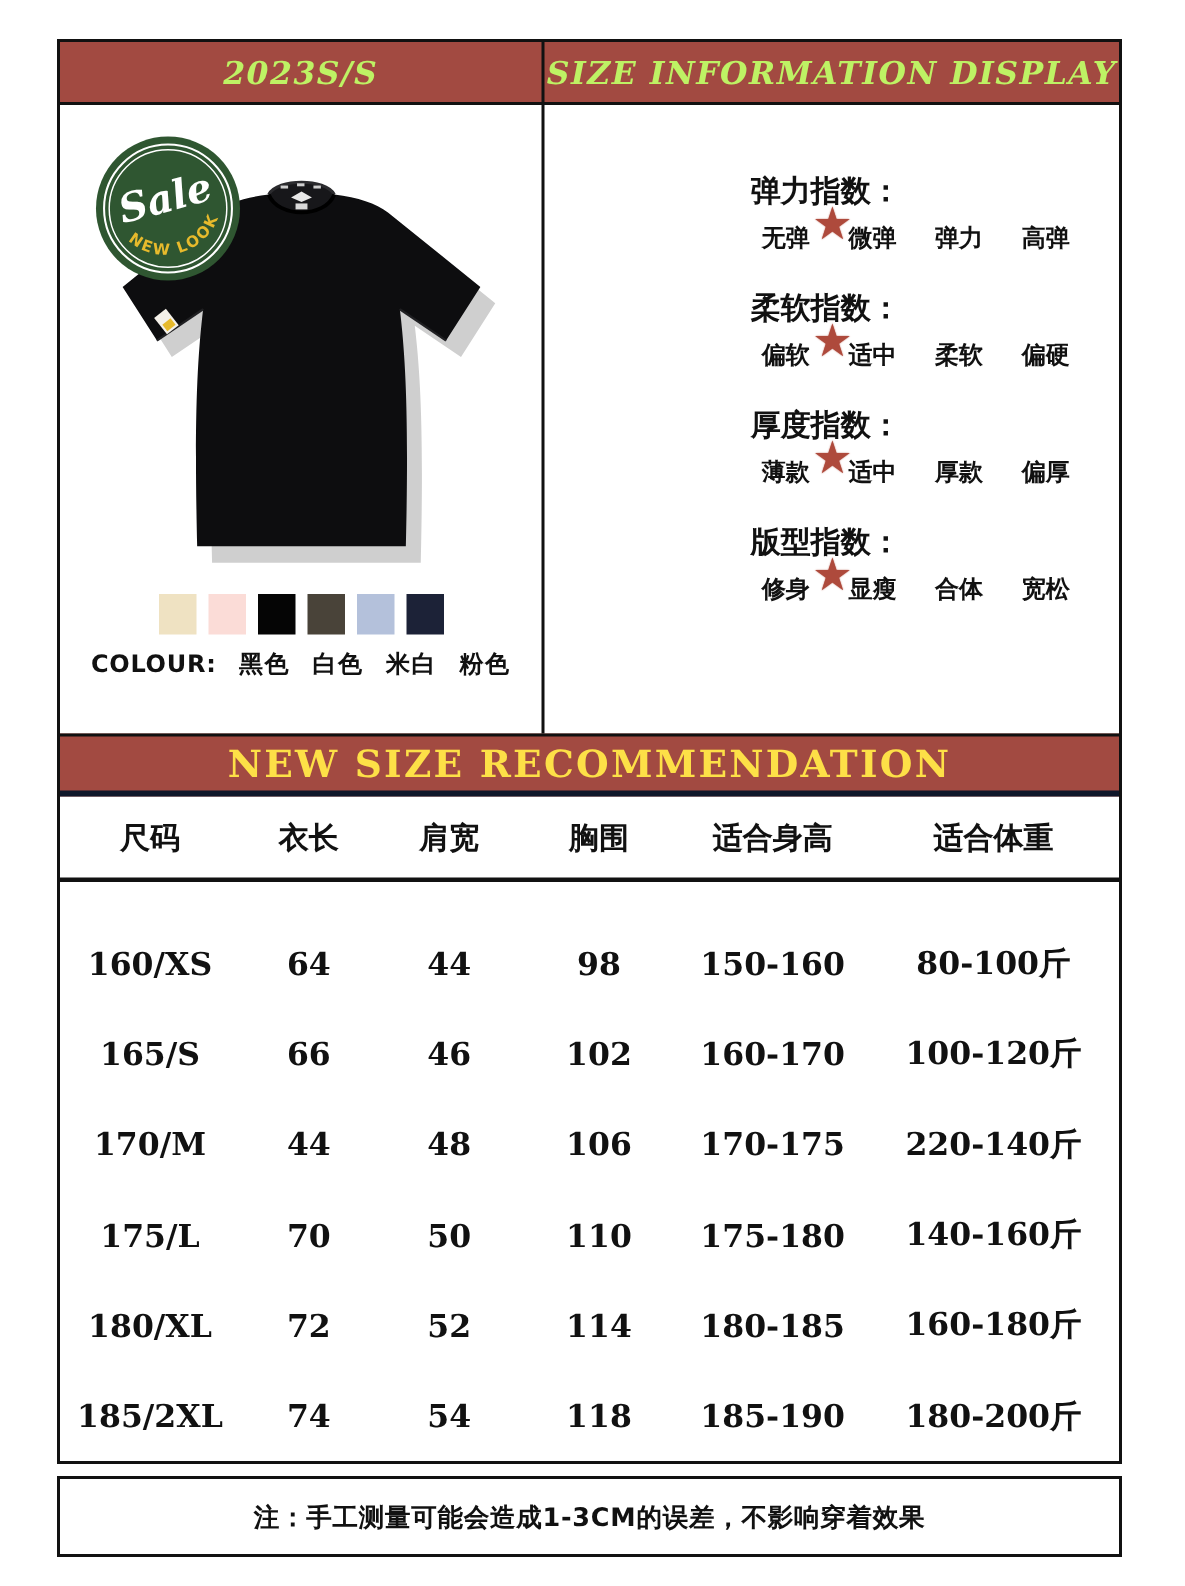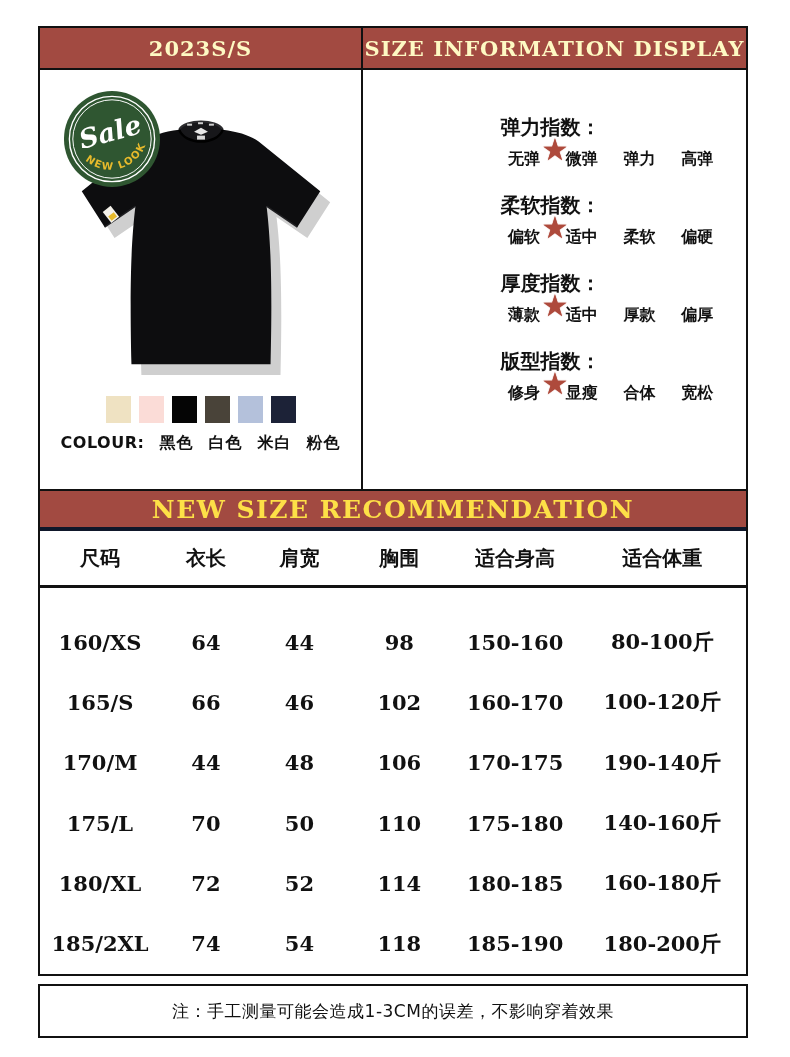--- a/index.html
+++ b/index.html
@@ -2,22 +2,22 @@
 <html style="--accent: #a24a41; --bar: #cb8a81; --star: #ae4a3c;"><head>
 <meta charset="utf-8">
 <style>
   html,body{margin:0;padding:0;background:#fff;}
   body{width:790px;height:1057px;overflow:hidden;
        font-family:"DejaVu Sans","Liberation Sans",sans-serif;color:#111;}
   .sheet{position:absolute;left:38px;top:26px;width:710px;}
   .frame{border:2px solid #111;background:#fff;}
   
   .header-row{display:flex;height:40px;background:var(--accent);border-bottom:2px solid #111;}
-  .header-cell{display:flex;align-items:center;justify-content:center;color:#fef9c3;
-    font-family:"DejaVu Serif","Liberation Serif",serif;font-weight:bold;font-size:21px;letter-spacing:1px;}
+  .header-cell{display:flex;align-items:center;justify-content:center;color:#bef264;
+    font-family:"DejaVu Serif","Liberation Serif",serif;font-weight:bold;font-size:21px;letter-spacing:1px;font-style:italic;}
   .header-left{width:321px;border-right:2px solid #111;}
   .header-right{flex:1;}
   
   .content-row{display:flex;height:419px;}
   .product-cell{width:321px;border-right:2px solid #111;position:relative;display:flex;flex-direction:column;align-items:center;}
   .photo{position:relative;width:300px;height:318px;margin-top:6px;}
   .badge{position:absolute;left:12px;top:14px;width:98px;height:98px;z-index:3;}
   .swatch-row{display:flex;gap:8px;margin-top:2px;}
   .swatch{width:25px;height:27px;}
   .colour-line{margin-top:10px;font-weight:bold;font-size:16px;letter-spacing:0.5px;display:flex;gap:15px;}
@@ -39,21 +39,21 @@
     font-family:"DejaVu Serif","Liberation Serif",serif;font-weight:bold;font-size:25px;letter-spacing:1.5px;}
   
   .thead{display:flex;height:54px;align-items:center;border-bottom:3px solid #111;font-weight:bold;font-size:20px;}
   .tbody{padding-top:24px;height:362px;display:flex;flex-direction:column;}
   .trow{flex:1;display:flex;align-items:center;
     font-family:"DejaVu Serif","Liberation Serif",serif;font-weight:bold;font-size:21px;}
   .c{text-align:center;}
   .c1{width:17%;} .c2{width:13%;} .c3{width:13.5%;} .c4{width:14.8%;} .c5{width:18%;} .c6{width:23.7%;}
   
   .note-box{margin-top:8px;border:2px solid #111;height:50px;display:flex;align-items:center;justify-content:center;
-    font-weight:normal;font-size:17px;letter-spacing:0.5px;background:#fff;}
+    font-weight:bold;font-size:17px;letter-spacing:0.5px;background:#fff;}
 </style>
 </head>
 <body>
 
 <div class="sheet">
   <div class="frame">
 
     <div class="header-row">
       <div class="header-cell header-left">2023S/S</div>
       <div class="header-cell header-right">SIZE INFORMATION DISPLAY</div>
@@ -222,21 +222,21 @@
         <span class="c c4">102</span>
         <span class="c c5">160-170</span>
         <span class="c c6">100-120斤</span>
       </div>
       <div class="trow">
         <span class="c c1">170/M</span>
         <span class="c c2">44</span>
         <span class="c c3">48</span>
         <span class="c c4">106</span>
         <span class="c c5">170-175</span>
-        <span class="c c6">190-140斤</span>
+        <span class="c c6">220-140斤</span>
       </div>
       <div class="trow">
         <span class="c c1">175/L</span>
         <span class="c c2">70</span>
         <span class="c c3">50</span>
         <span class="c c4">110</span>
         <span class="c c5">175-180</span>
         <span class="c c6">140-160斤</span>
       </div>
       <div class="trow">

